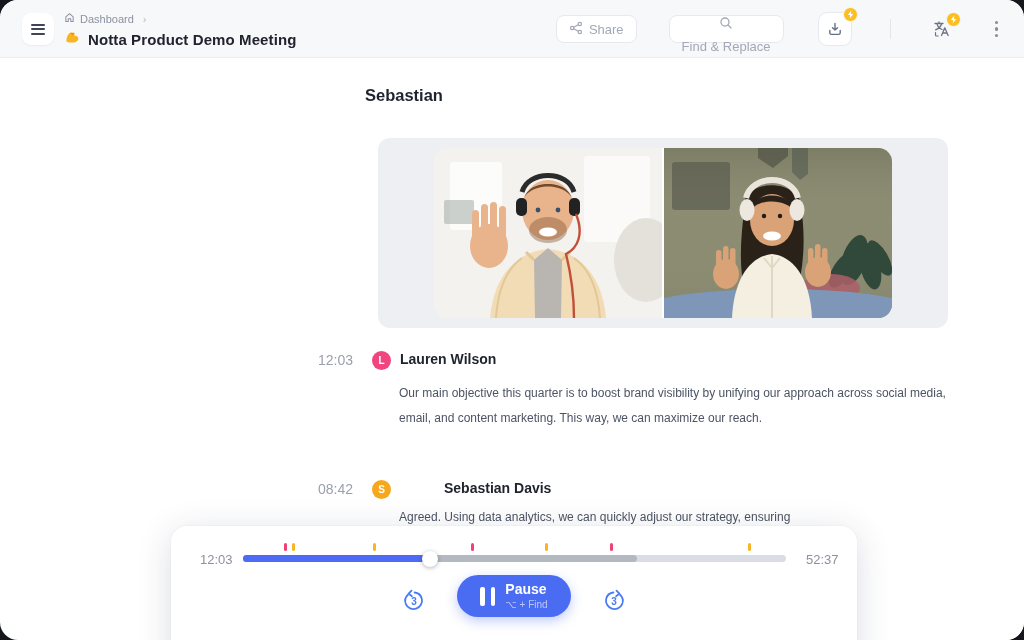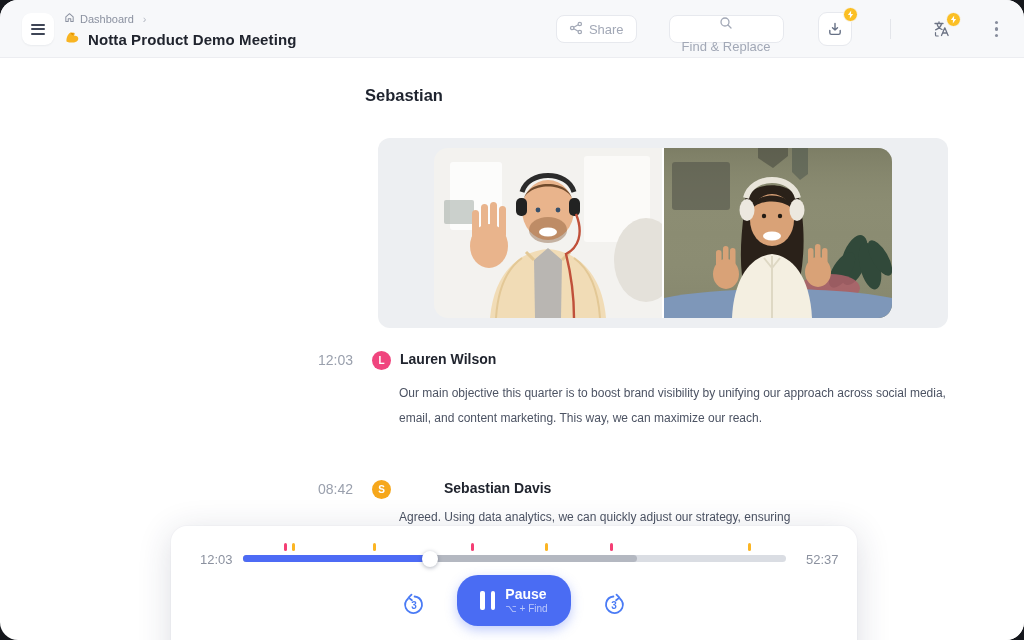--- a/index.html
+++ b/index.html
@@ -50,21 +50,21 @@
   .time-current { left:29px; }
   .time-total { left:635px; }
   .track { position:absolute; left:72px; top:29px; width:543px; height:7px; background:#dadde3; border-radius:4px; }
   .track-buffer { position:absolute; left:0; top:0; height:7px; background:#b4b8c1; border-radius:4px; }
   .track-fill { position:absolute; left:0; top:0; height:7px; background:#4d6bf5; border-radius:4px; }
   .track-knob { position:absolute; top:-4.5px; width:16px; height:16px; background:#fff; border-radius:50%; box-shadow:0 1px 4px rgba(30,40,70,.35); cursor:grab; }
   .marker-layer { position:absolute; left:72px; top:17px; width:543px; height:8px; }
   .marker { position:absolute; width:3px; height:8px; border-radius:2px; top:0; }
   .controls { position:absolute; left:0; top:49px; width:100%; display:flex; align-items:center; justify-content:center; gap:30px; }
   .skip-btn { width:26px; height:26px; display:flex; align-items:center; justify-content:center; cursor:pointer; margin-top:9px; }
-  .pause-btn { width:114px; height:51px; background:#4a6cf3; border-radius:21px; display:flex; align-items:center; justify-content:center; gap:10px; cursor:pointer; box-shadow:0 4px 12px rgba(74,108,243,.35); }
+  .pause-btn { width:114px; height:42px; background:#4a6cf3; border-radius:21px; display:flex; align-items:center; justify-content:center; gap:10px; cursor:pointer; box-shadow:0 4px 12px rgba(74,108,243,.35); }
   .pause-bars { display:flex; gap:6px; }
   .pause-bars i { width:4.5px; height:19px; background:#fff; border-radius:2px; }
   .pause-texts { display:flex; flex-direction:column; line-height:1.2; }
   .pause-label { color:#fff; font-size:14px; font-weight:600; }
   .pause-shortcut { color:rgba(255,255,255,.62); font-size:10px; margin-top:1px; }
 </style>
 </head>
 <body>
 
 <div class="app">

